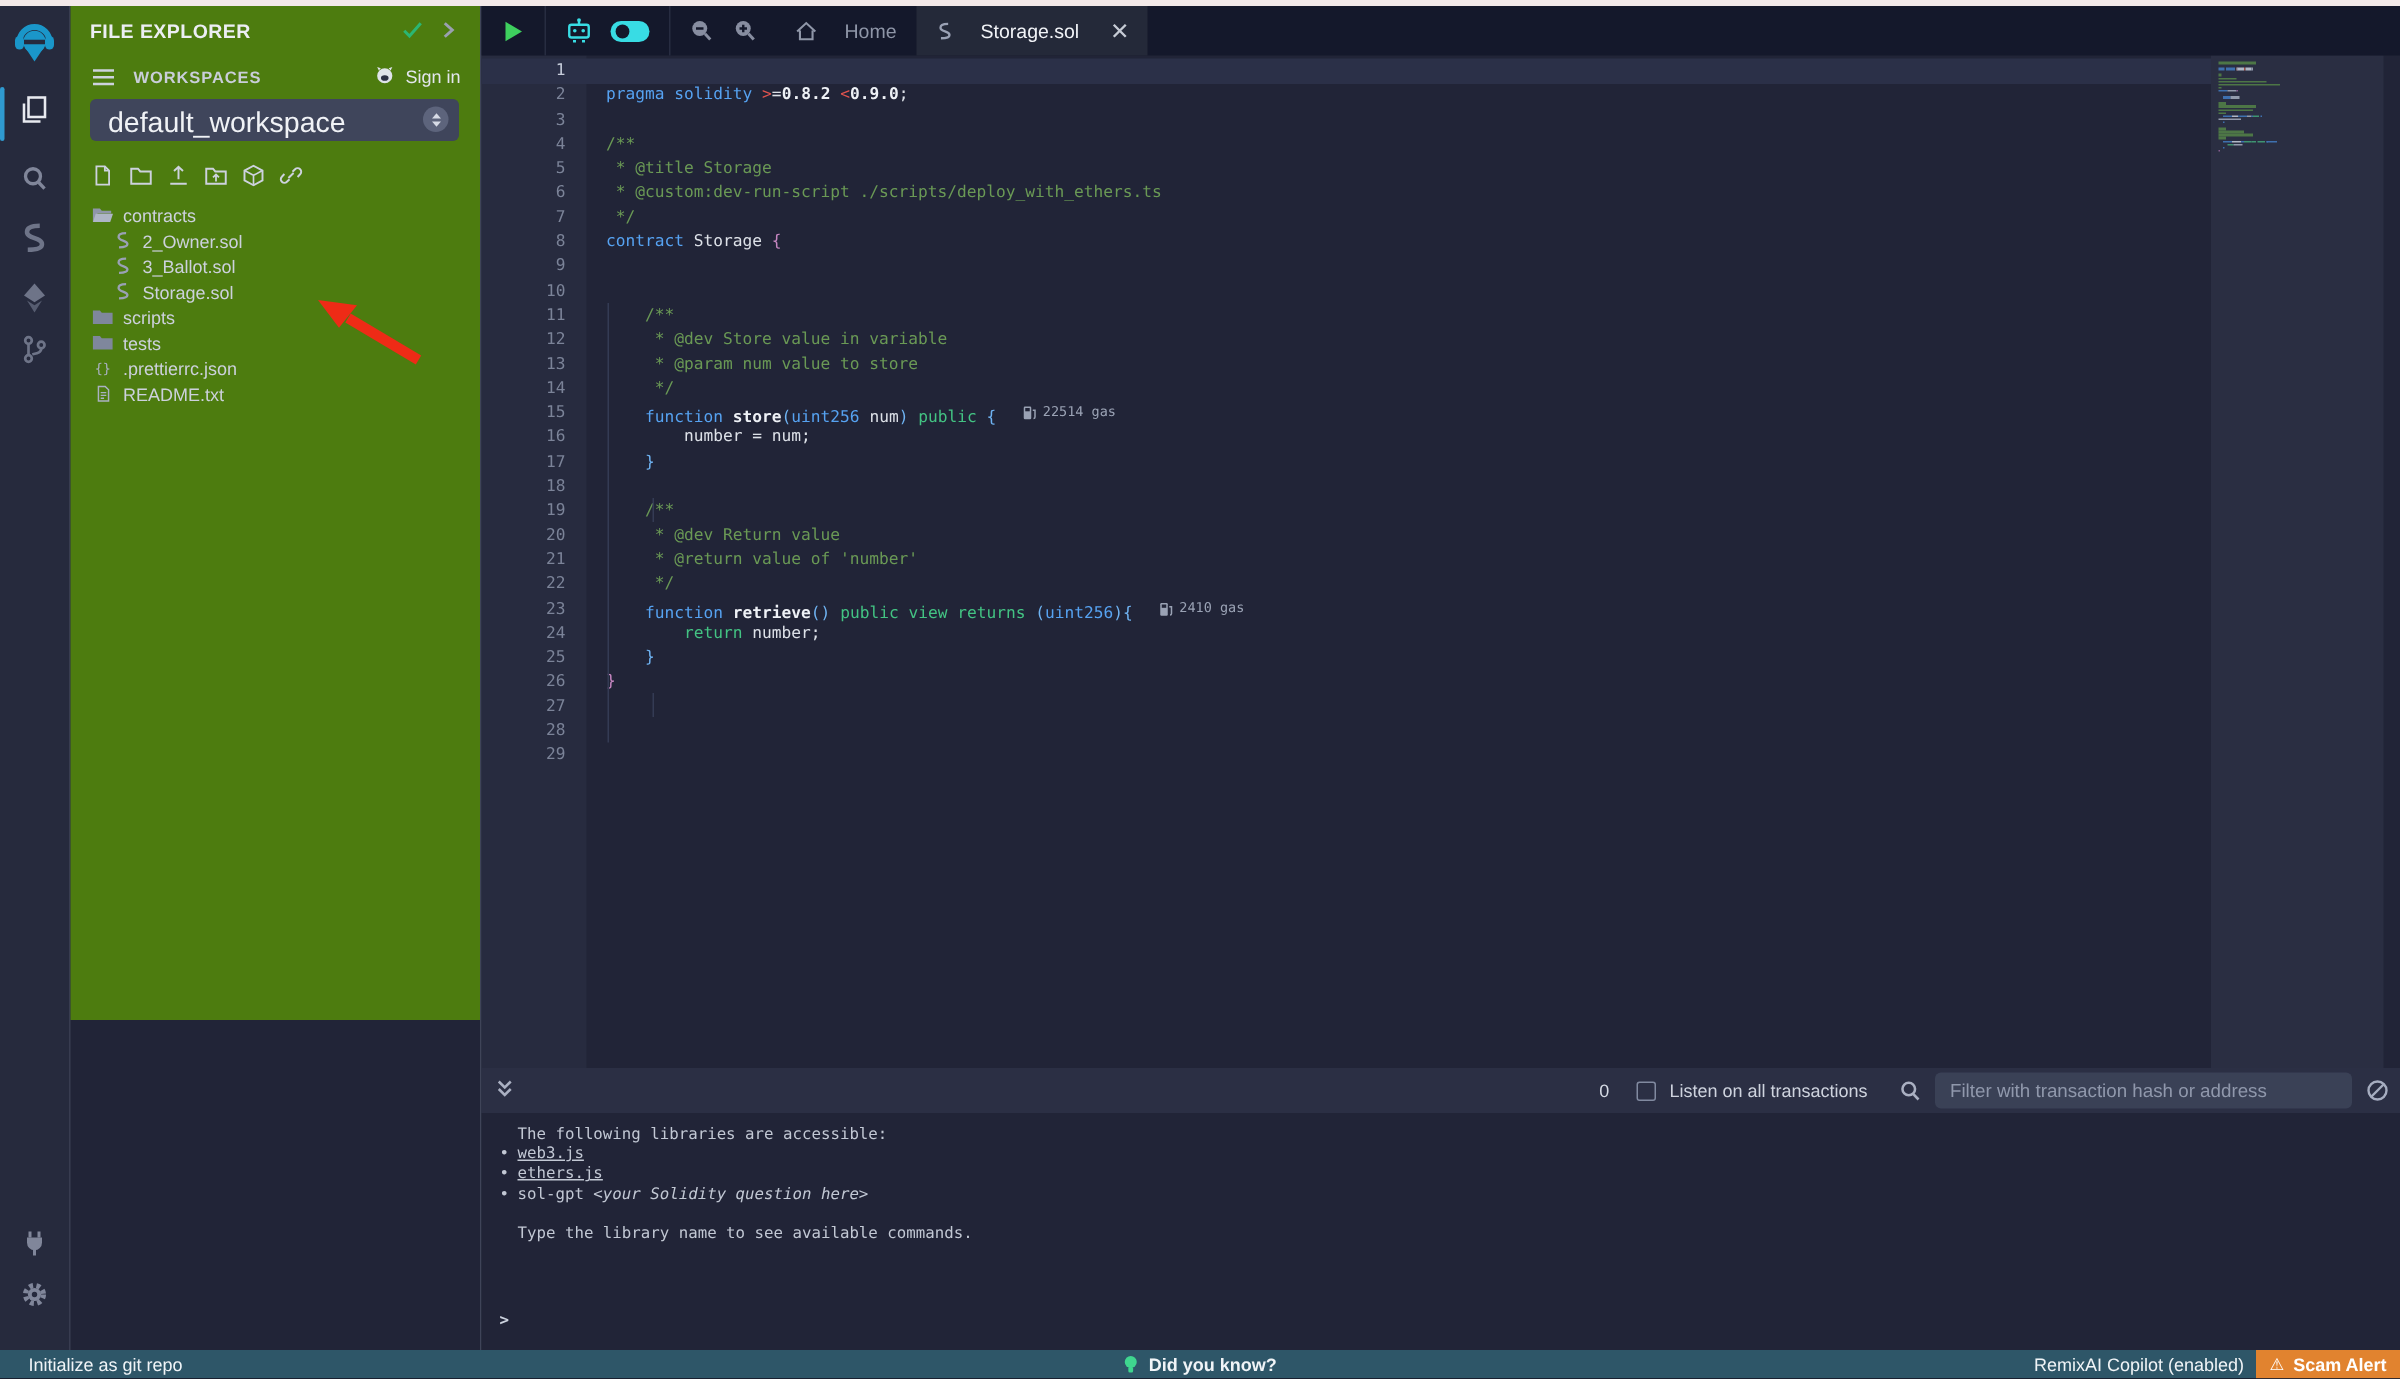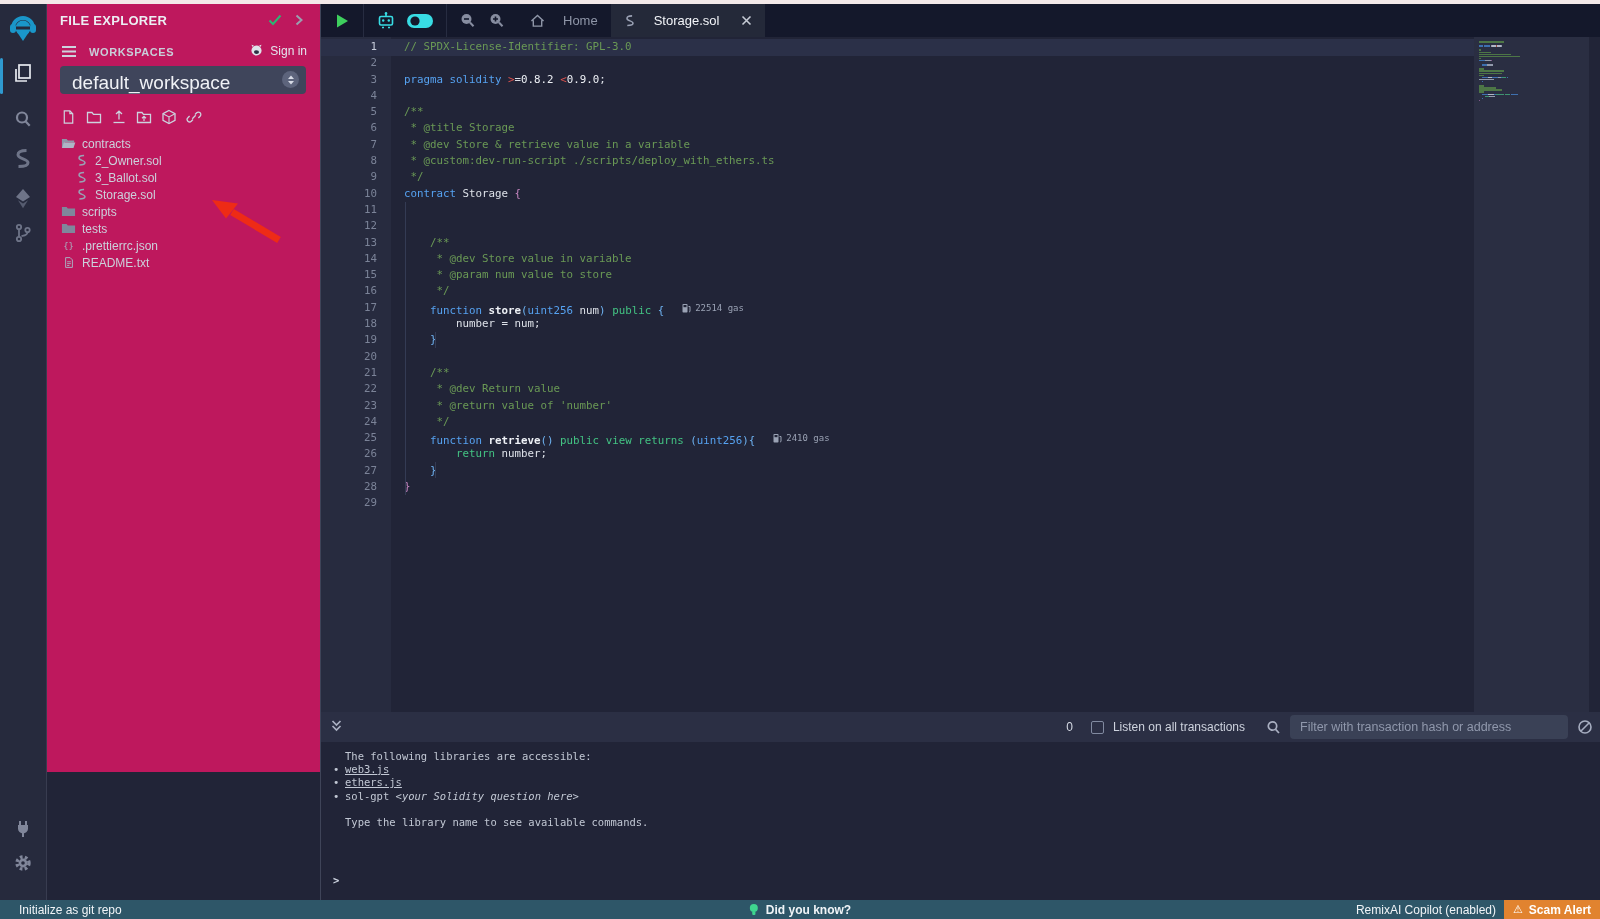--- a/index.html
+++ b/index.html
@@ -10,21 +10,21 @@
 
   
   #topstrip{left:0;top:0;width:1600px;height:4px;background:#f3e9e9;}
 
   
   #rail{left:0;top:4px;width:47px;height:896px;background:#262a3d;border-right:1px solid #383c50;}
   .rail-item{position:absolute;left:0;width:46px;height:34px;display:flex;align-items:center;justify-content:center;cursor:pointer;}
   .rail-active-bar{position:absolute;left:0;top:54px;width:3px;height:36px;background:#2f9ad0;border-radius:2px;}
 
   
-  #panel{left:47px;top:4px;width:273px;height:768px;background:#be185d;}
+  #panel{left:47px;top:4px;width:273px;height:676px;background:#4d7c0f;}
   #panel-title{position:absolute;left:13px;top:9px;font-size:13px;font-weight:bold;letter-spacing:.3px;color:#eceef3;}
   #panel-check{position:absolute;left:221px;top:10px;}
   #panel-chevron{position:absolute;left:247px;top:10px;}
   #ws-row{position:absolute;left:0;top:38px;width:273px;height:22px;text-align:center;}
   #ws-burger{position:absolute;left:14px;top:3px;cursor:pointer;}
   #ws-label{position:absolute;left:42px;top:4px;font-size:11px;font-weight:bold;letter-spacing:.6px;color:#c9ced9;}
   #signin{position:absolute;right:13px;top:1px;display:flex;gap:6px;align-items:center;cursor:pointer;}
   #signin span{font-size:12px;color:#e3e6ee;}
   #ws-select{position:absolute;left:13px;top:62px;width:246px;height:28px;background:#3f455b;border-radius:4px;cursor:pointer;}
   #ws-select .name{position:absolute;left:12px;top:6px;font-size:19px;color:#f0f2f6;}
@@ -55,21 +55,21 @@
   #cur-line{position:absolute;left:0;top:2px;width:1153px;height:17px;background:#2b3048;}
   #gutter{position:absolute;left:0;top:2px;width:56px;text-align:right;
           font-family:"DejaVu Sans Mono",monospace;font-size:10.8px;color:#7b8398;}
   #gutter div{height:16.3px;line-height:16.3px;}
   #gutter div.cur{color:#c6ccda;}
   #code{position:absolute;left:70px;top:2px;padding-left:13px;font-family:"DejaVu Sans Mono",monospace;
         font-size:10.8px;color:#dde1e8;}
   .code-line{height:16.3px;line-height:16.3px;white-space:pre;}
   .cm{color:#6a9955;} .kw{color:#56a2f1;} .tl{color:#43c383;} .op{color:#e0534e;}
   .pn{color:#6fb3f2;} .mg{color:#c586c0;} .pl{color:#dde1e8;}
-  .fn{color:#eef1f6;font-weight:bold;} .num{color:#eef1f6;font-weight:normal;}
+  .fn{color:#eef1f6;font-weight:bold;} .num{color:#eef1f6;font-weight:bold;}
   .gas{margin-left:18px;font-size:9px;color:#9aa2b4;display:inline-flex;align-items:center;gap:4px;vertical-align:1px;}
   .iguide{position:absolute;width:1px;background:#343b54;}
   
   #minimap{position:absolute;left:1153px;top:0;width:115px;height:675px;background:#2a2e42;cursor:pointer;}
   .mm-row{position:absolute;left:5px;height:1.6px;display:flex;}
   .mm-row span{height:100%;display:inline-block;opacity:.95;}
 
   
   #term-head{position:absolute;left:0;top:708px;width:1280px;height:30px;background:#2b2f44;}
   #term-collapse{position:absolute;left:9px;top:7px;cursor:pointer;}
@@ -402,27 +402,25 @@
           <div>22</div>
           <div>23</div>
           <div>24</div>
           <div>25</div>
           <div>26</div>
           <div>27</div>
           <div>28</div>
           <div>29</div>
         </div>
       <div id="code">
-          <div class="code-line"><span class="cm">// SPDX-License-Identifier: GPL-3.0</span></div>
           <div class="code-line"></div>
           <div class="code-line"><span class="kw">pragma</span><span class="pl"> </span><span class="kw">solidity</span><span class="pl"> </span><span class="op">&gt;</span><span class="pl">=</span><span class="num">0.8.2</span><span class="pl"> </span><span class="op">&lt;</span><span class="num">0.9.0</span><span class="pl">;</span></div>
           <div class="code-line"></div>
           <div class="code-line"><span class="cm">/**</span></div>
           <div class="code-line"><span class="cm"> * @title Storage</span></div>
-          <div class="code-line"><span class="cm"> * @dev Store &amp; retrieve value in a variable</span></div>
           <div class="code-line"><span class="cm"> * @custom:dev-run-script ./scripts/deploy_with_ethers.ts</span></div>
           <div class="code-line"><span class="cm"> */</span></div>
           <div class="code-line"><span class="kw">contract</span><span class="pl"> Storage </span><span class="mg">{</span></div>
           <div class="code-line"></div>
           <div class="code-line"></div>
           <div class="code-line"><span class="cm">    /**</span></div>
           <div class="code-line"><span class="cm">     * @dev Store value in variable</span></div>
           <div class="code-line"><span class="cm">     * @param num value to store</span></div>
           <div class="code-line"><span class="cm">     */</span></div>
           <div class="code-line"><span class="pl">    </span><span class="kw">function</span><span class="pl"> </span><span class="fn">store</span><span class="pn">(</span><span class="kw">uint256</span><span class="pl"> num</span><span class="pn">)</span><span class="pl"> </span><span class="tl">public</span><span class="pl"> </span><span class="pn">{</span><span class="gas"><svg width="9" height="10" viewBox="0 0 9 10">

